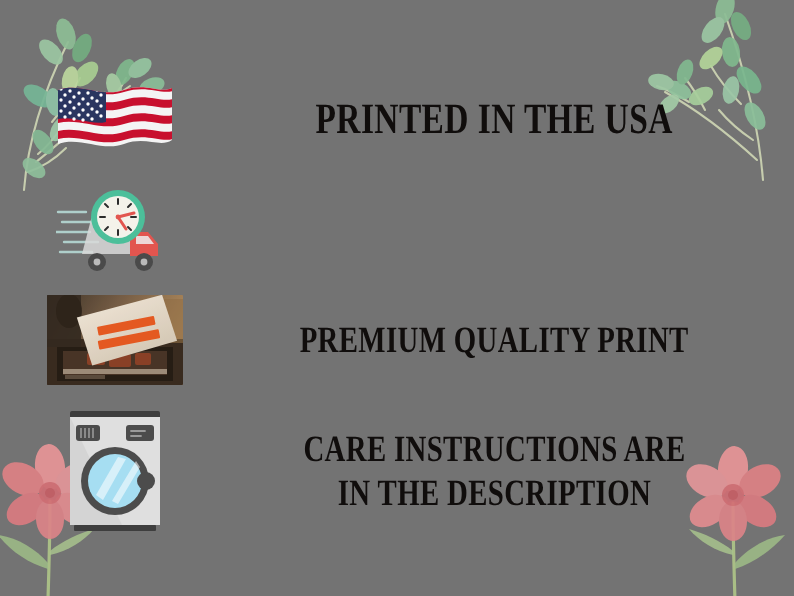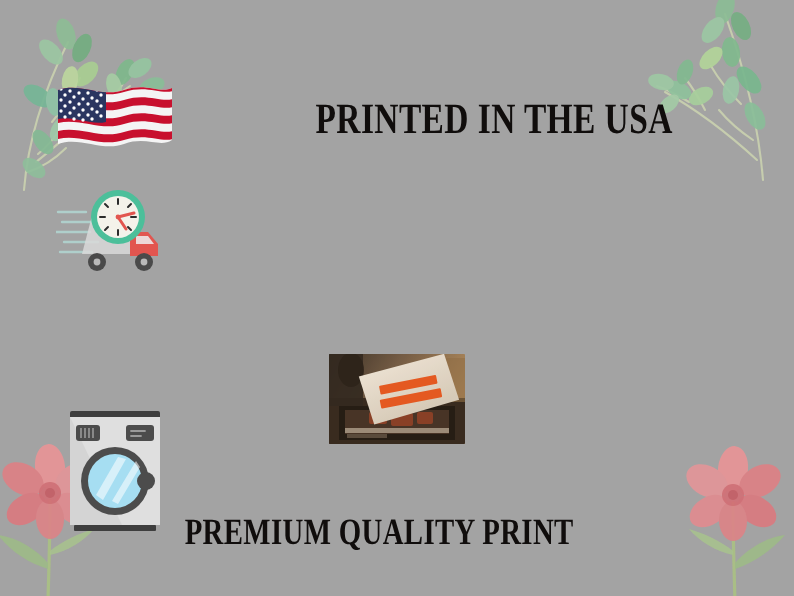--- a/index.html
+++ b/index.html
@@ -61,37 +61,37 @@
     text-align: center;
     line-height: 1.16;
     transform: scaleX(0.93) scaleY(1.2);
     transform-origin: center center;
     white-space: pre-line;
     text-rendering: geometricPrecision;
   }
 
   #row-usa       { top: 74px;  height: 92px; }
   #row-shipping  { top: 183px; height: 102px; }
-  #row-quality   { top: 284px; height: 96px; flex-direction: column; }
+  #row-quality   { top: 292px; height: 96px; }
   #row-care      { top: 398px; height: 145px; }
 
   #text-usa      { font-size: 36px; }
   #text-shipping { font-size: 30px; }
   #text-quality  { font-size: 31px; }
   #text-care     { font-size: 31px; }
 
   #icon-flag     { width: 122px; height: 84px; }
   #icon-shipping { width: 118px; height: 100px; }
   #icon-print    { width: 136px; height: 90px; }
   #icon-washer   { width: 110px; height: 132px; }
 </style>
 </head>
 <body>
 
-<div id="canvas" style="background: #a3a3a3; width: 794px; height: 596px;">
+<div id="canvas" style="background: #737373; width: 794px; height: 596px;">
 
   <svg class="botanical" id="branch-top-left" viewBox="0 0 180 215">
     <g fill="none" stroke="#C6CDAE" stroke-width="2.1" stroke-linecap="round">
       <path d="M30 200 C 34 150, 50 100, 74 52"></path>
       <path d="M58 132 C 70 118, 78 104, 86 88"></path>
       <path d="M44 164 C 54 156, 62 146, 70 134"></path>
       <path d="M34 182 C 46 178, 60 170, 72 158"></path>
       <path d="M42 172 C 70 150, 100 120, 136 96"></path>
       <path d="M108 118 C 118 110, 126 100, 132 88"></path>
       <path d="M118 108 C 132 106, 146 104, 158 100"></path>
@@ -344,15 +344,19 @@
         <circle cx="55" cy="76" r="34" fill="#4C4C4C"></circle>
         <circle cx="55" cy="76" r="27" fill="#A6DEF2"></circle>
         <g opacity="0.55" fill="#FFFFFF">
           <path d="M36 90 L58 52 L66 54 L43 95 Z"></path>
           <path d="M52 96 L76 56 L80 62 L58 99 Z"></path>
         </g>
         <circle cx="86" cy="76" r="9" fill="#4C4C4C"></circle>
         <rect x="14" y="120" width="82" height="6" rx="1" fill="#3E3E3E"></rect>
       </svg>
     </div>
+    <div class="text-cell">
+      <div class="headline" id="text-care" style="color: rgb(16, 13, 12);">CARE INSTRUCTIONS ARE
+IN THE DESCRIPTION</div>
+    </div>
   </div>
 
 </div>
 
 </body></html>

